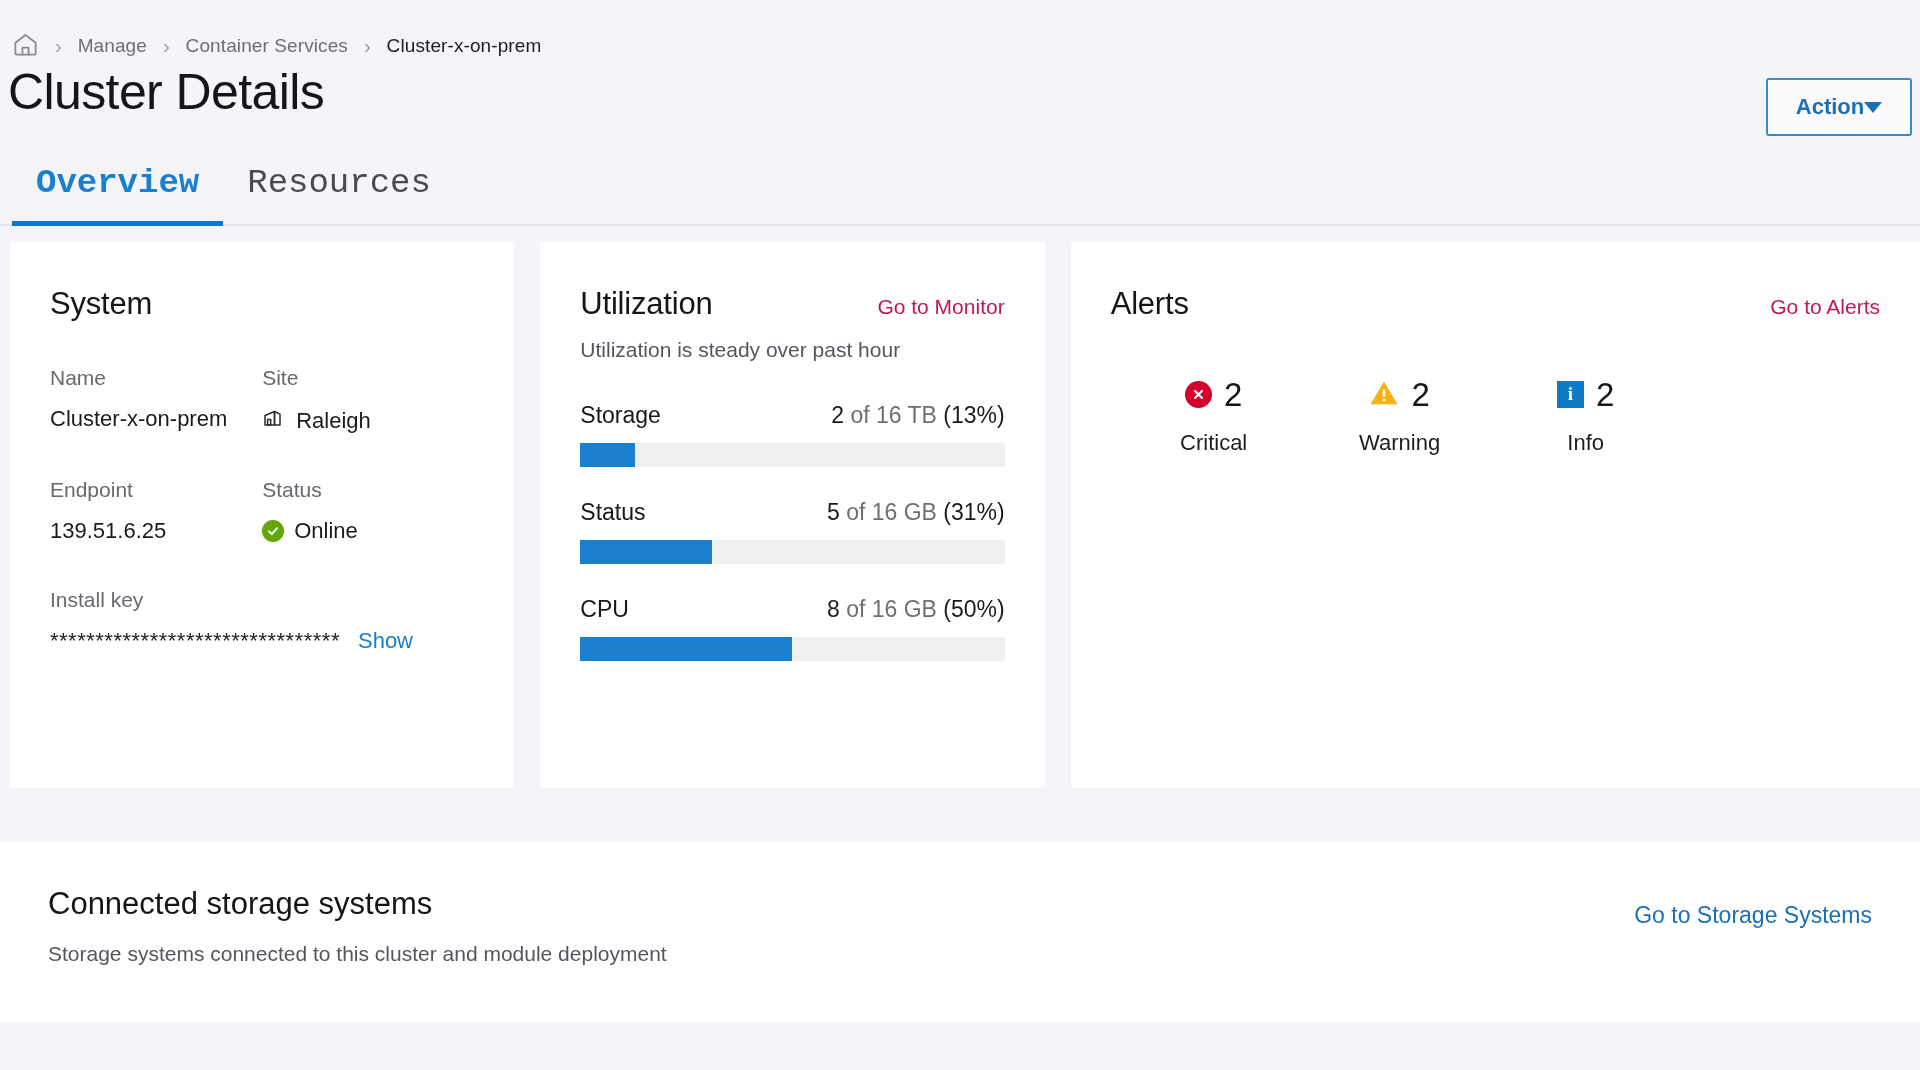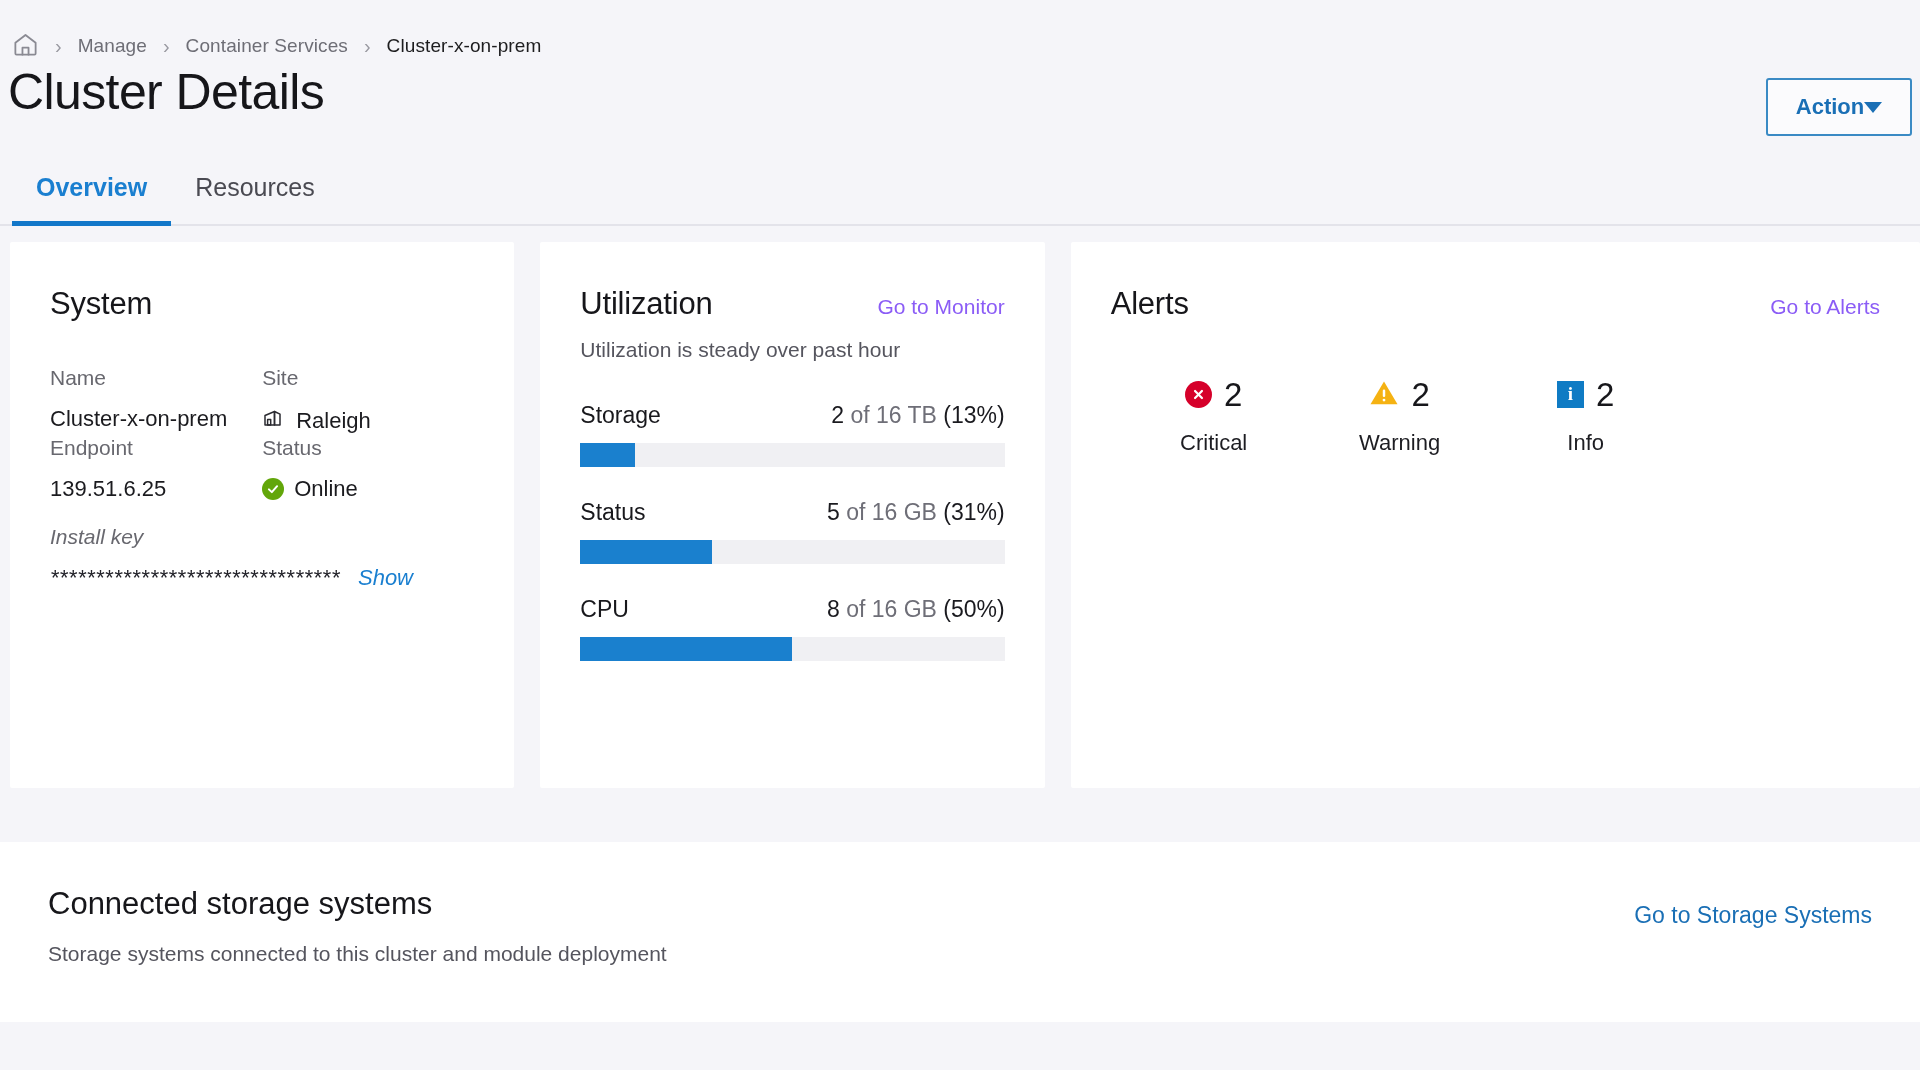--- a/index.html
+++ b/index.html
@@ -80,26 +80,27 @@
   
   .tabs {
     display: flex;
     align-items: flex-end;
     padding-left: 12px;
     height: 78px;
     border-bottom: 2px solid #e3e3ea;
     margin-bottom: 0;
   }
   .tab {
-    font-size: 25px;
+    font-size: 34px;
     color: #4a4a52;
     padding: 0 24px 22px 24px;
     cursor: pointer;
     position: relative;
     white-space: nowrap;
+    font-family: Liberation Mono, monospace;
   }
   .tab.active { color: #1a7fd0; font-weight: 700; }
   .tab.active::after {
     content: "";
     position: absolute;
     left: 0; right: 0; bottom: -2px;
     height: 5px;
     background: #1277c9;
   }
 
@@ -127,49 +128,50 @@
     justify-content: space-between;
   }
   .card-title {
     font-size: 31px;
     font-weight: 400;
     color: #16161a;
     letter-spacing: -.2px;
   }
   .card-link {
     font-size: 21px;
-    color: #8b5cf6;
+    color: #be185d;
     cursor: pointer;
     white-space: nowrap;
   }
   .card-sub {
     margin-top: 16px;
     font-size: 21px;
     color: #55555e;
   }
 
   
   .sys-grid {
     margin-top: 44px;
     display: grid;
     grid-template-columns: 1fr 1fr;
+    row-gap: 42px;
   }
   .field-label {
     font-size: 21px;
     color: #68686f;
     margin-bottom: 16px;
   }
   .field-value {
     font-size: 22px;
     color: #1b1b1f;
     display: flex;
     align-items: center;
     gap: 10px;
   }
-  .installkey-block { margin-top: 23px; font-style: italic; }
+  .installkey-block { margin-top: 44px; }
   .key-line {
     display: flex;
     align-items: center;
     gap: 18px;
   }
   .key-mask {
     font-size: 22px;
     letter-spacing: .5px;
     color: #23232a;
     font-family: "Liberation Sans", sans-serif;

